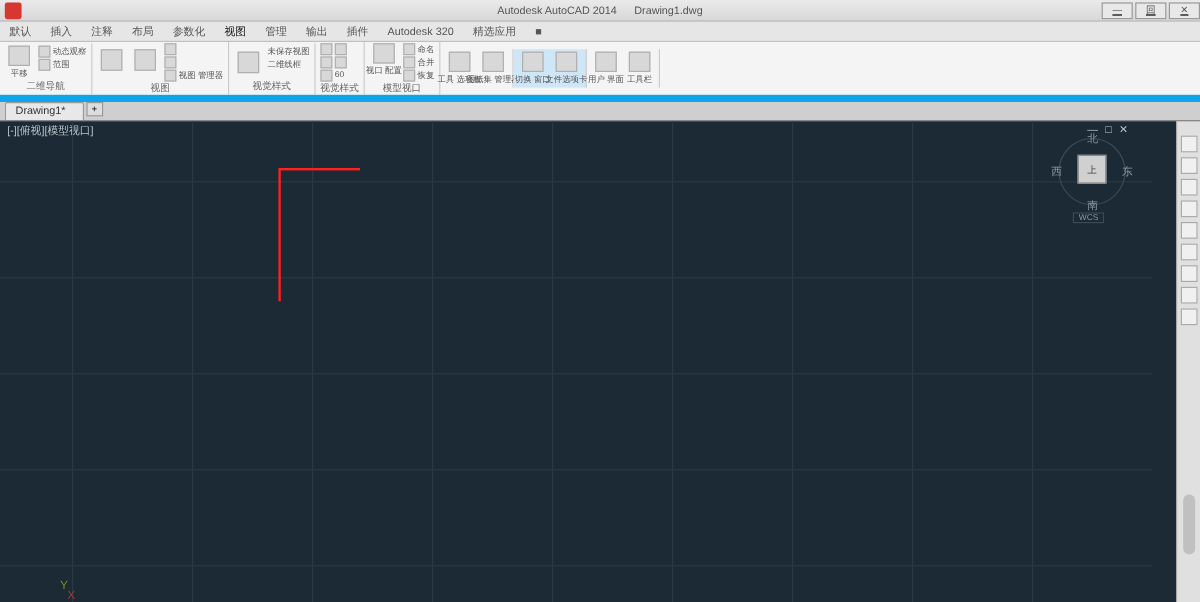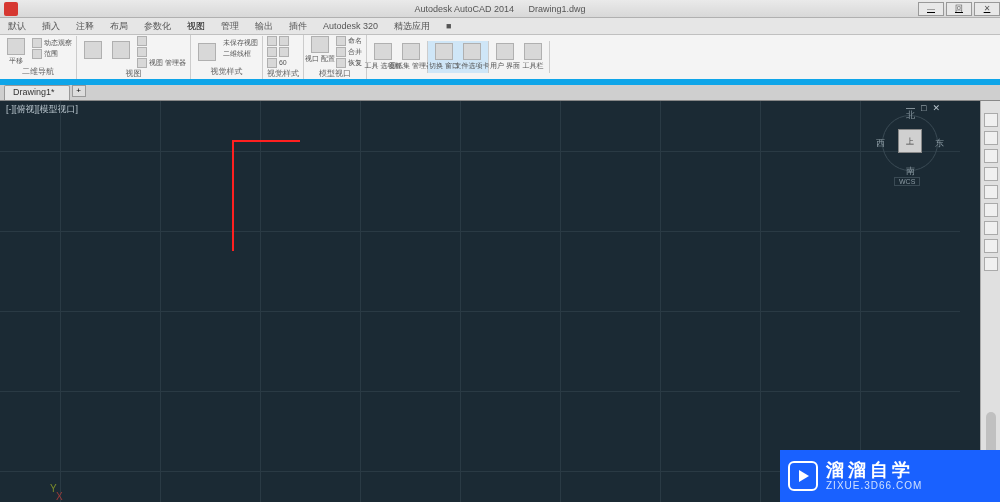--- a/index.html
+++ b/index.html
@@ -326,20 +326,13 @@
     <div class="rt"></div>
     <div class="rt"></div>
     <div class="rt"></div>
     <div class="rt"></div>
     <div class="navbar"></div>
   </div>
 
   <div class="axis-y">Y</div>
   <div class="axis-x">X</div>
 
-  <div class="watermark">
-    <div class="wm-icon"></div>
-    <div class="wm-text">
-      <div class="wm-cn">溜溜自学</div>
-      <div class="wm-url">ZIXUE.3D66.COM</div>
-    </div>
-  </div>
 </div>
 
 </body></html>

